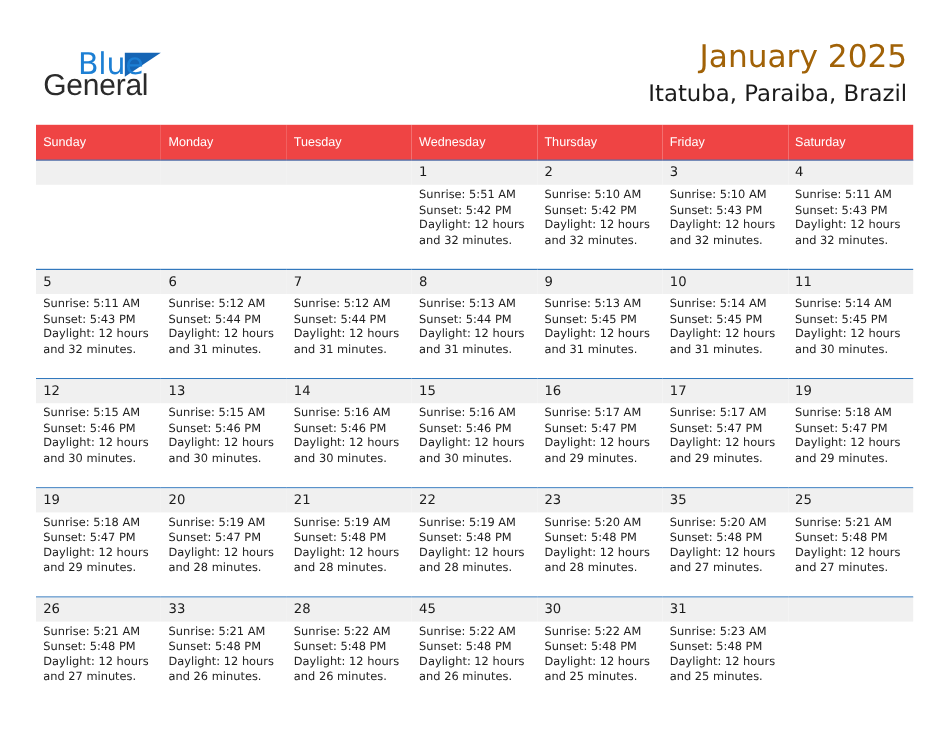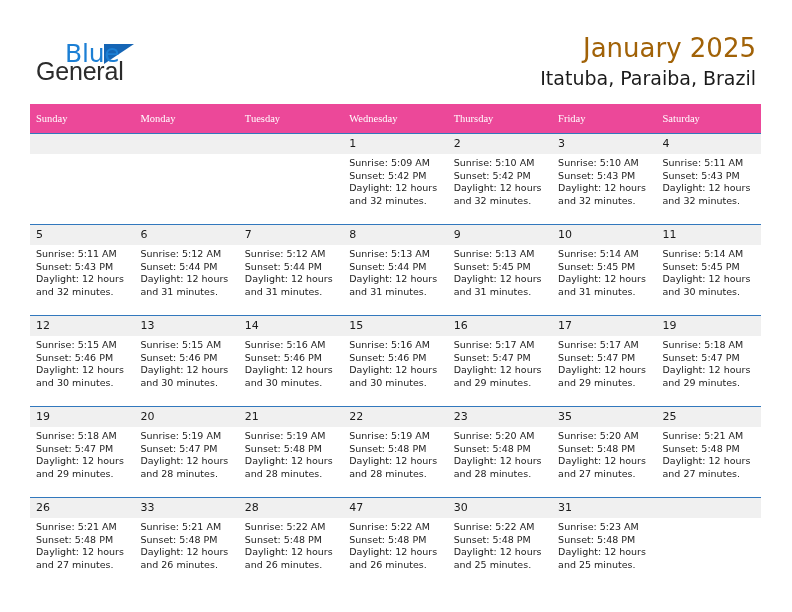--- a/index.html
+++ b/index.html
@@ -92,28 +92,28 @@
   
   .calendar {
     position: absolute;
     left: 30px;
     top: 104px;
     width: 731px;
     border-collapse: collapse;
     table-layout: fixed;
   }
   .calendar th {
-    background: #ec4899;
+    background: #ef4444;
     color: #ffffff;
     font-size: 10.5px;
     font-weight: normal;
     text-align: left;
     padding: 5px 0 5px 6px;
     height: 19px;
-    font-family: Liberation Serif, serif;
+    font-family: Liberation Sans, sans-serif;
   }
   .calendar td {
     vertical-align: top;
     padding: 0;
     height: 90px;
     border-top: 1px solid #3278bd;
   }
   .calendar tr.week-row td {
     border-top: 1px solid #3278bd;
   }
@@ -191,21 +191,21 @@
           </td>
           <td>
             <div class="daycell cell-blank">
               <div class="daynum empty">&nbsp;</div>
             </div>
           </td>
           <td>
             <div class="daycell">
               <div class="daynum">1</div>
               <div class="details">
-                <div>Sunrise: 5:09 AM</div>
+                <div>Sunrise: 5:51 AM</div>
                 <div>Sunset: 5:42 PM</div>
                 <div>Daylight: 12 hours</div>
                 <div>and 32 minutes.</div>
               </div>
             </div>
           </td>
           <td>
             <div class="daycell">
               <div class="daynum">2</div>
               <div class="details">
@@ -505,21 +505,21 @@
               <div class="details">
                 <div>Sunrise: 5:22 AM</div>
                 <div>Sunset: 5:48 PM</div>
                 <div>Daylight: 12 hours</div>
                 <div>and 26 minutes.</div>
               </div>
             </div>
           </td>
           <td>
             <div class="daycell">
-              <div class="daynum">47</div>
+              <div class="daynum">45</div>
               <div class="details">
                 <div>Sunrise: 5:22 AM</div>
                 <div>Sunset: 5:48 PM</div>
                 <div>Daylight: 12 hours</div>
                 <div>and 26 minutes.</div>
               </div>
             </div>
           </td>
           <td>
             <div class="daycell">

